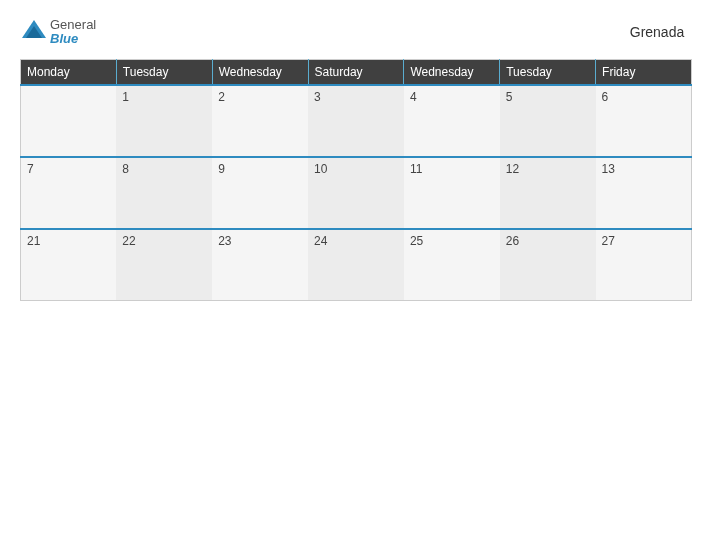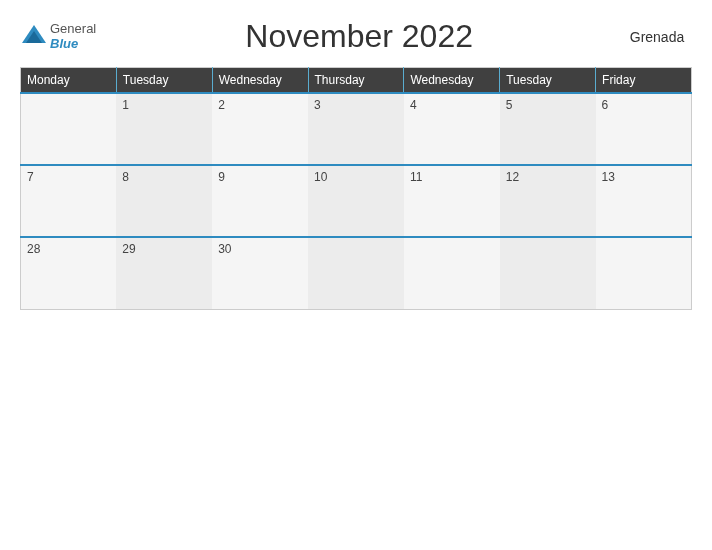--- a/index.html
+++ b/index.html
@@ -106,31 +106,30 @@
     <div class="logo">
       <svg class="logo-icon" viewBox="0 0 28 28" xmlns="http://www.w3.org/2000/svg">
         <polygon points="14,2 26,20 2,20" fill="#2e8bc0"></polygon>
         <polygon points="14,8 22,20 6,20" fill="#1a6a9a"></polygon>
       </svg>
       <div class="logo-text">
         <span class="general">General</span>
         <span class="blue">Blue</span>
       </div>
     </div>
-    <div class="title">November 2022</div>
     <div class="country">Grenada</div>
   </div>
 
   <table class="calendar">
     <thead>
       <tr>
         <th>Monday</th>
         <th>Tuesday</th>
         <th>Wednesday</th>
-        <th>Thursday</th>
+        <th>Saturday</th>
         <th>Wednesday</th>
         <th>Tuesday</th>
         <th>Friday</th>
       </tr>
     </thead>
     <tbody id="calendar-body">
     <tr>
           <td class="empty"></td>
           <td><span class="day-num">1</span></td>
           <td><span class="day-num">2</span></td>
@@ -142,23 +141,23 @@
         <tr>
           <td><span class="day-num">7</span></td>
           <td><span class="day-num">8</span></td>
           <td><span class="day-num">9</span></td>
           <td><span class="day-num">10</span></td>
           <td><span class="day-num">11</span></td>
           <td><span class="day-num">12</span></td>
           <td><span class="day-num">13</span></td>
         </tr>
         <tr>
-          <td><span class="day-num">28</span></td>
-          <td><span class="day-num">29</span></td>
-          <td><span class="day-num">30</span></td>
-          <td class="empty"></td>
-          <td class="empty"></td>
-          <td class="empty"></td>
-          <td class="empty"></td>
+          <td><span class="day-num">21</span></td>
+          <td><span class="day-num">22</span></td>
+          <td><span class="day-num">23</span></td>
+          <td><span class="day-num">24</span></td>
+          <td><span class="day-num">25</span></td>
+          <td><span class="day-num">26</span></td>
+          <td><span class="day-num">27</span></td>
         </tr>
       </tbody>
   </table>
 </div>
 
 </body></html>

